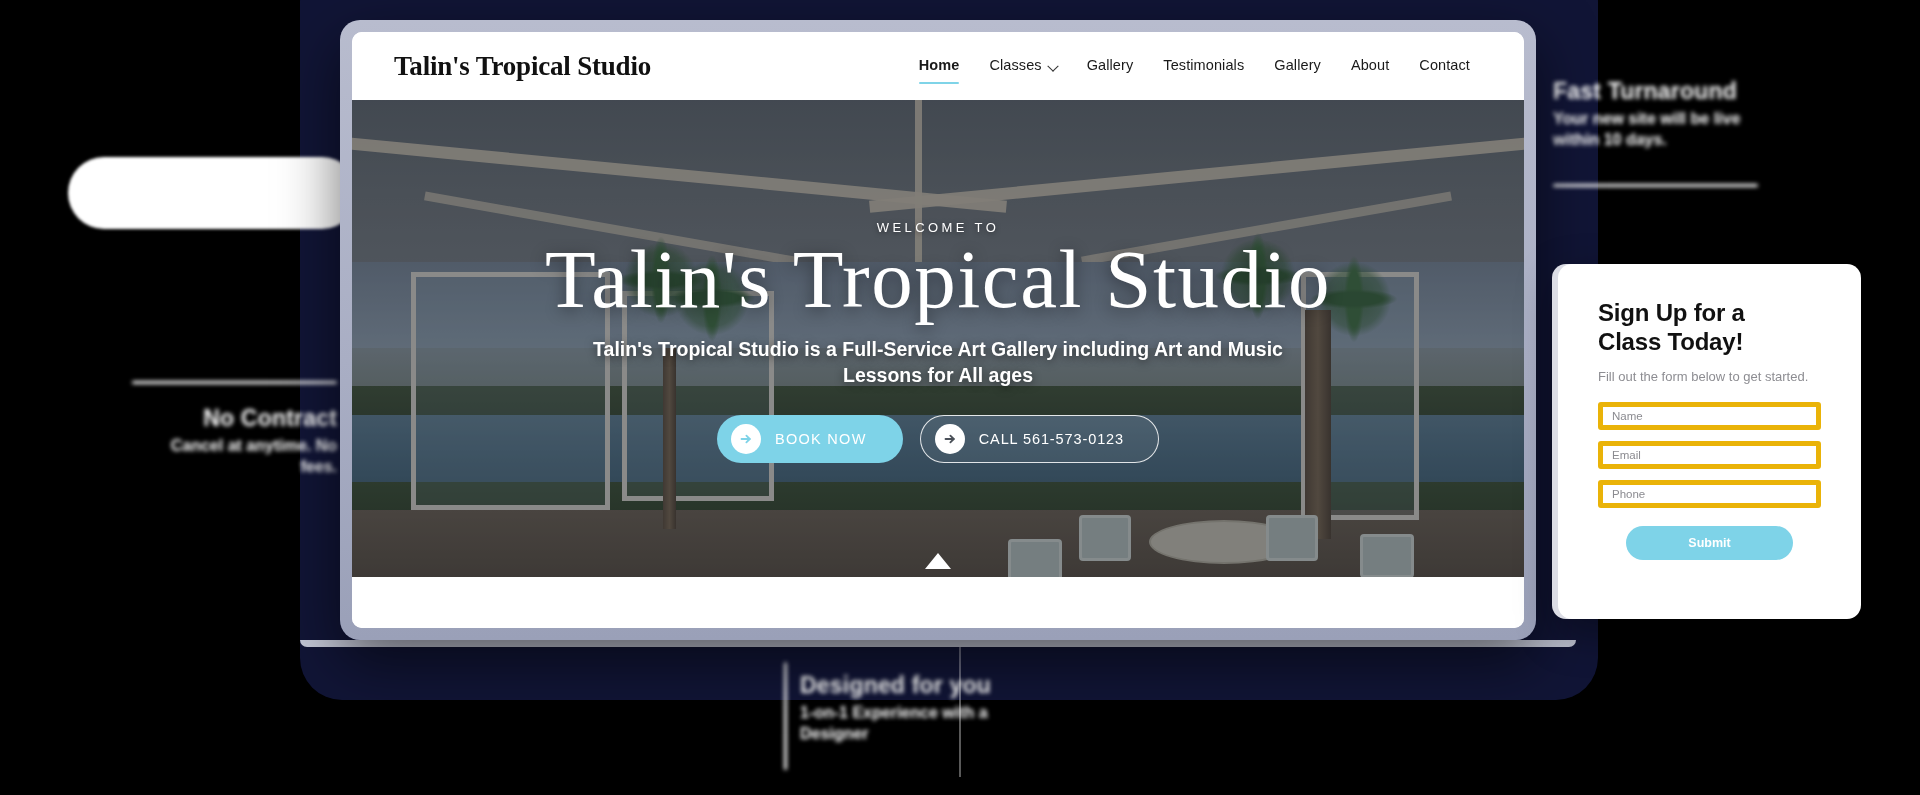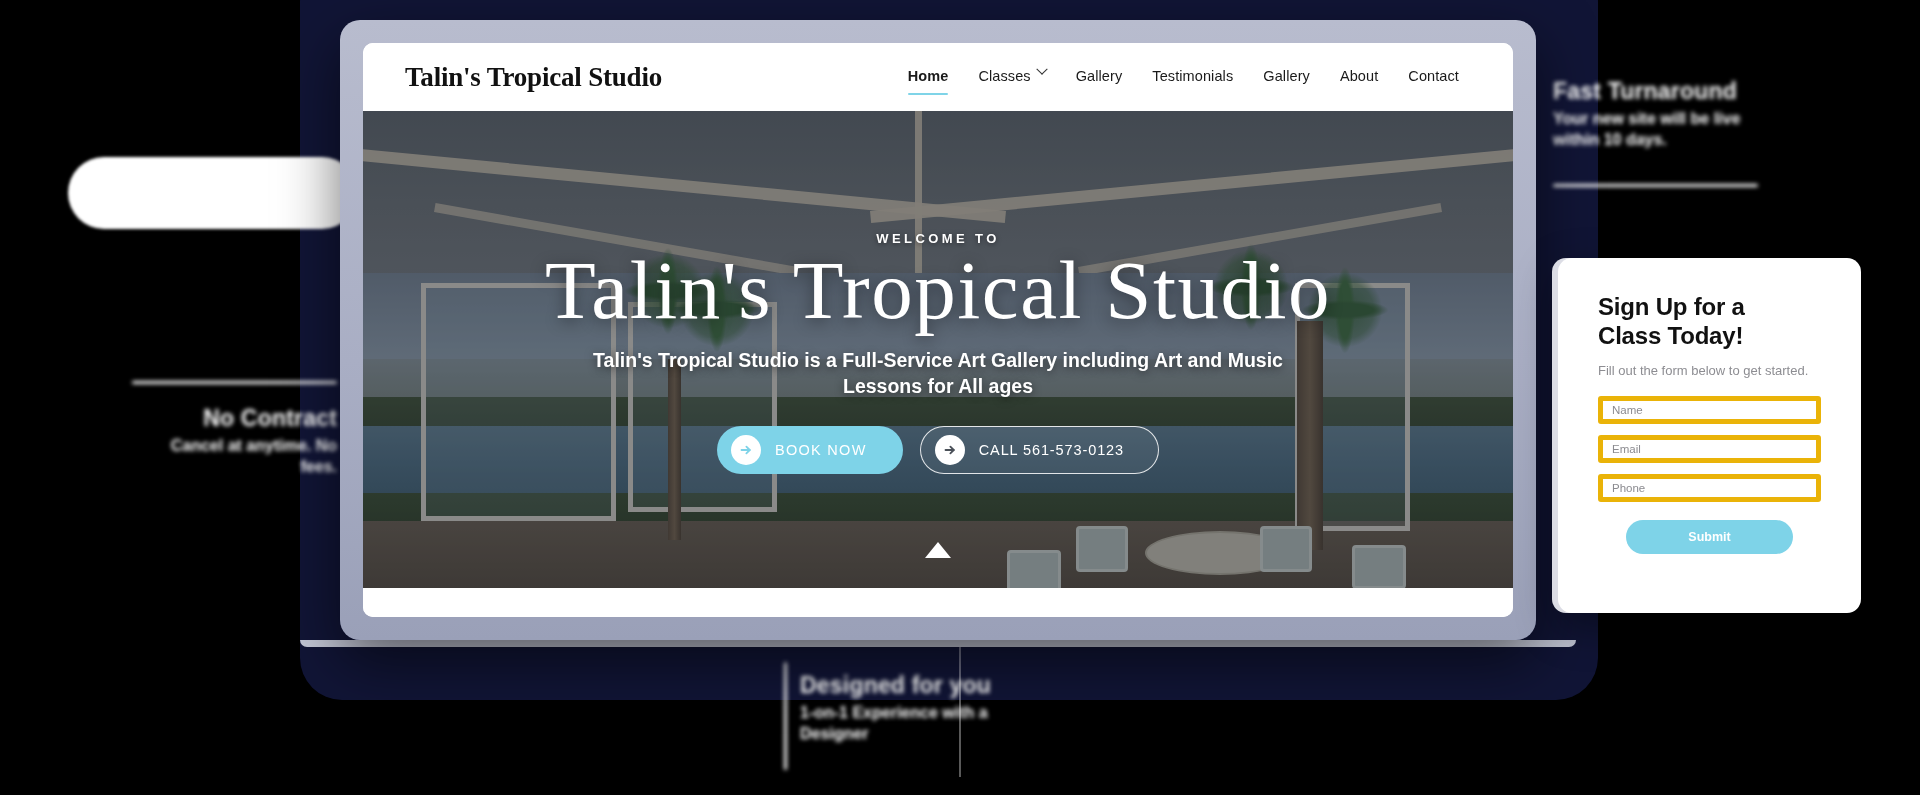--- a/index.html
+++ b/index.html
@@ -141,21 +141,21 @@
 
   
   #browser-shell {
     position: absolute;
     left: 340px;
     top: 20px;
     width: 1196px;
     height: 620px;
     background: linear-gradient(180deg,#b8bcce 0%, #a9aec4 55%, #9aa0b8 100%);
     border-radius: 20px;
-    padding: 23px;
+    padding: 12px;
     box-shadow: 0 22px 60px rgba(0,0,0,0.55);
   }
   #browser-inner {
     position: relative;
     width: 100%;
     height: 100%;
     background: #ffffff;
     border-radius: 10px;
     overflow: hidden;
   }
@@ -185,21 +185,21 @@
     padding-right: 12px;
   }
   .nav-link {
     position: relative;
     font-size: 14.5px;
     color: #1a1a1a;
     letter-spacing: 0.1px;
     white-space: nowrap;
     cursor: pointer;
     display: flex;
-    align-items: flex-start;
+    align-items: flex-end;
     gap: 7px;
     padding-bottom: 2px;
   }
   .nav-link.active {
     font-weight: 700;
   }
   .nav-link.active::after {
     content: "";
     position: absolute;
     left: 0; right: 0;
@@ -301,21 +301,21 @@
     display: flex;
     flex-direction: column;
     align-items: center;
     justify-content: center;
     text-align: center;
     padding-top: 6px;
   }
   #hero-eyebrow {
     color: #ffffff;
     font-size: 13px;
-    font-weight: 700;
+    font-weight: 400;
     letter-spacing: 3.4px;
     margin-bottom: 2px;
     text-shadow: 0 1px 5px rgba(0,0,0,0.5);
   }
   #hero-title {
     font-family: "Liberation Serif", serif;
     color: #ffffff;
     font-size: 83px;
     line-height: 1.02;
     font-weight: 400;
@@ -419,21 +419,21 @@
     top: 647px;
     width: 2px;
     height: 130px;
     background: rgba(255,255,255,0.35);
   }
 
   
   #signup-card {
     position: absolute;
     left: 1558px;
-    top: 258px;
+    top: 264px;
     width: 303px;
     height: 355px;
     background: #ffffff;
     border-radius: 14px;
     box-shadow: -6px 0 0 rgba(232,233,239,0.95), 0 14px 42px rgba(0,0,0,0.4);
     padding: 34px 40px 0 40px;
   }
   #signup-title {
     font-size: 24px;
     font-weight: 800;

